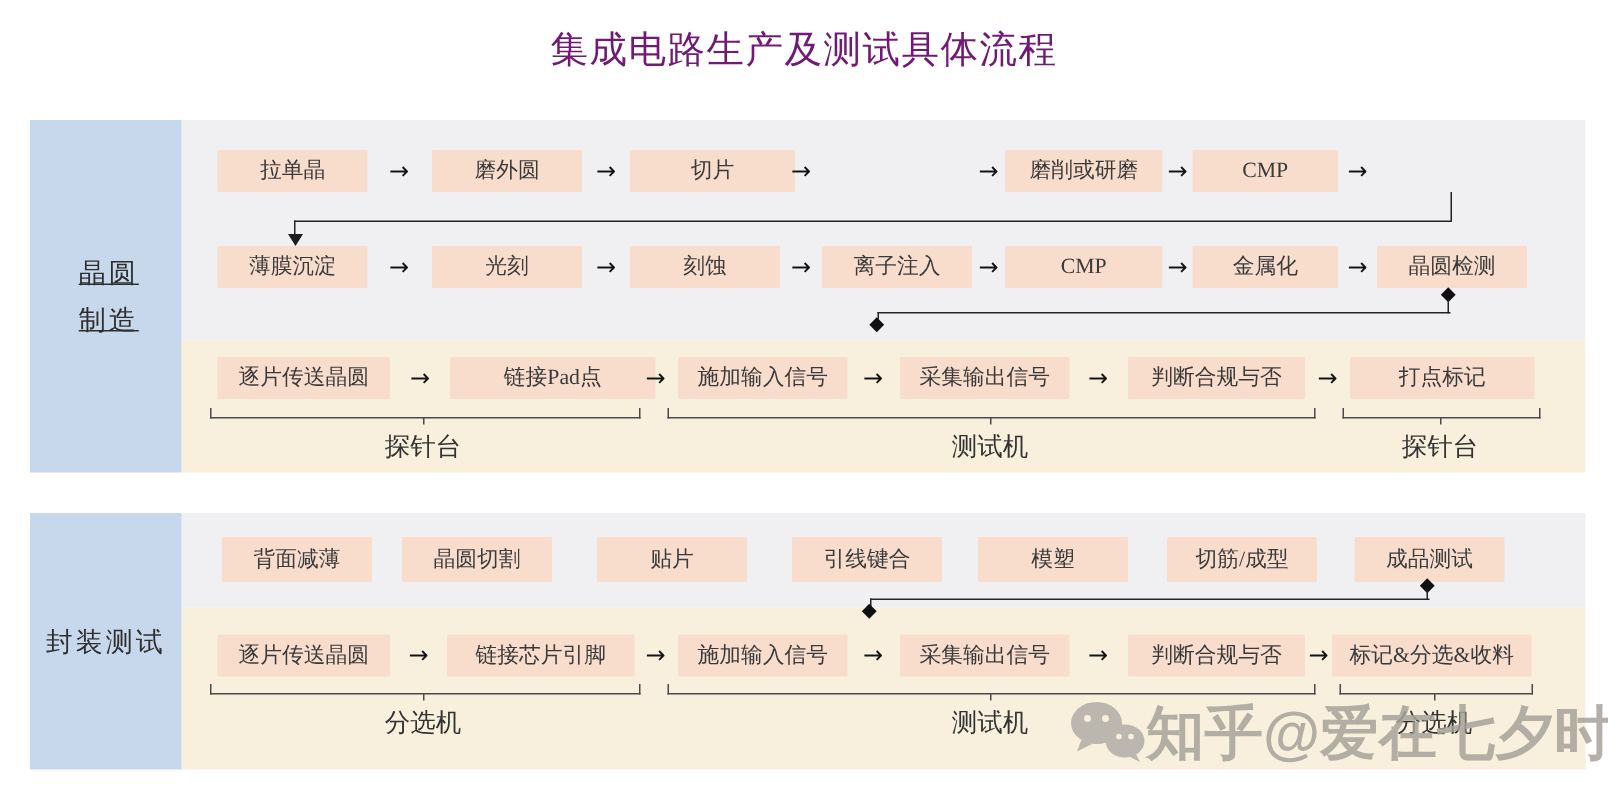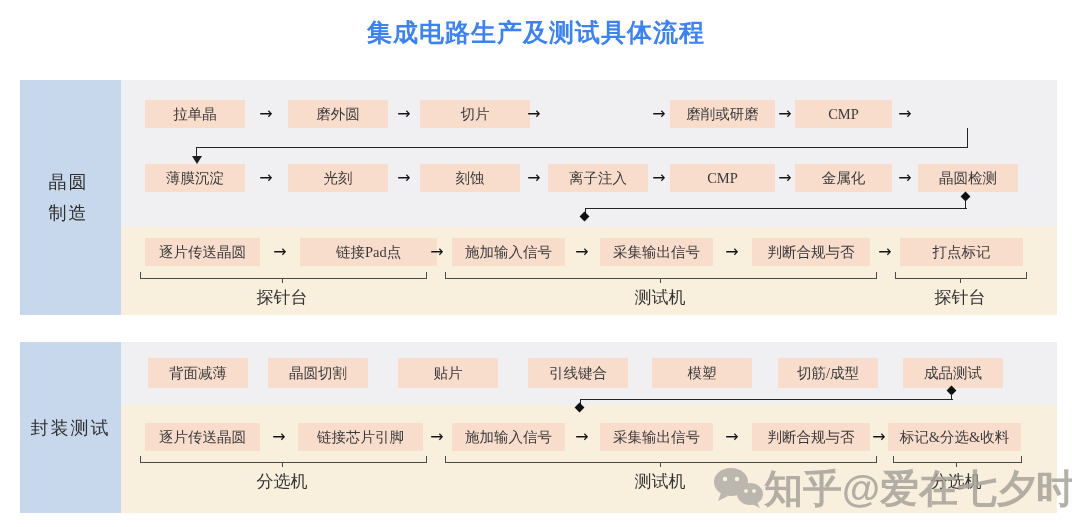--- a/index.html
+++ b/index.html
@@ -1,27 +1,27 @@
 <!DOCTYPE html>
 <html><head>
 <meta charset="utf-8">
 <style>
   html,body{margin:0;padding:0;background:#ffffff;}
   #stage{position:relative;width:1072px;height:527px;background:#ffffff;overflow:hidden;
          font-family:"Liberation Serif","DejaVu Serif",serif;}
   .title{position:absolute;left:0;top:16px;width:1072px;text-align:center;
-         font-family:"Liberation Sans","DejaVu Sans",sans-serif;font-weight:bold;
-         font-size:25px;color:#3b82f6;letter-spacing:1px;}
+         font-family:"Liberation Sans","DejaVu Sans",sans-serif;font-weight:normal;
+         font-size:25px;color:#701a75;letter-spacing:1px;}
   .bg{position:absolute;}
   .bg-gray{background:#f0eff2;}
   .bg-cream{background:#f8efdd;}
   .sec-label{position:absolute;left:20px;width:101px;background:#c8d8ec;
              display:flex;align-items:center;justify-content:center;
              font-size:18px;color:#2e2e2e;letter-spacing:2px;}
-  .sec-label .wrap2{width:44px;text-align:left;line-height:1.7;}
+  .sec-label .wrap2{width:44px;text-align:right;line-height:1.7;text-decoration:underline;}
   .b{position:absolute;height:28px;line-height:28px;background:#f8ddcd;
      text-align:center;font-size:14.5px;color:#3a3a3a;border-radius:1px;white-space:nowrap;}
   .h30{height:30px;line-height:30px;}
   .ar{position:absolute;width:20px;height:28px;line-height:27px;text-align:center;
       font-size:16px;color:#141414;font-family:"DejaVu Sans",sans-serif;}
   .vline{position:absolute;border-left:1.5px solid #232323;}
   .hline{position:absolute;border-top:1.5px solid #232323;}
   .dia{position:absolute;width:7px;height:7px;background:#101010;transform:rotate(45deg);}
   .arrhead{position:absolute;width:0;height:0;border-left:5px solid transparent;
            border-right:5px solid transparent;border-top:8px solid #1c1c1c;}

